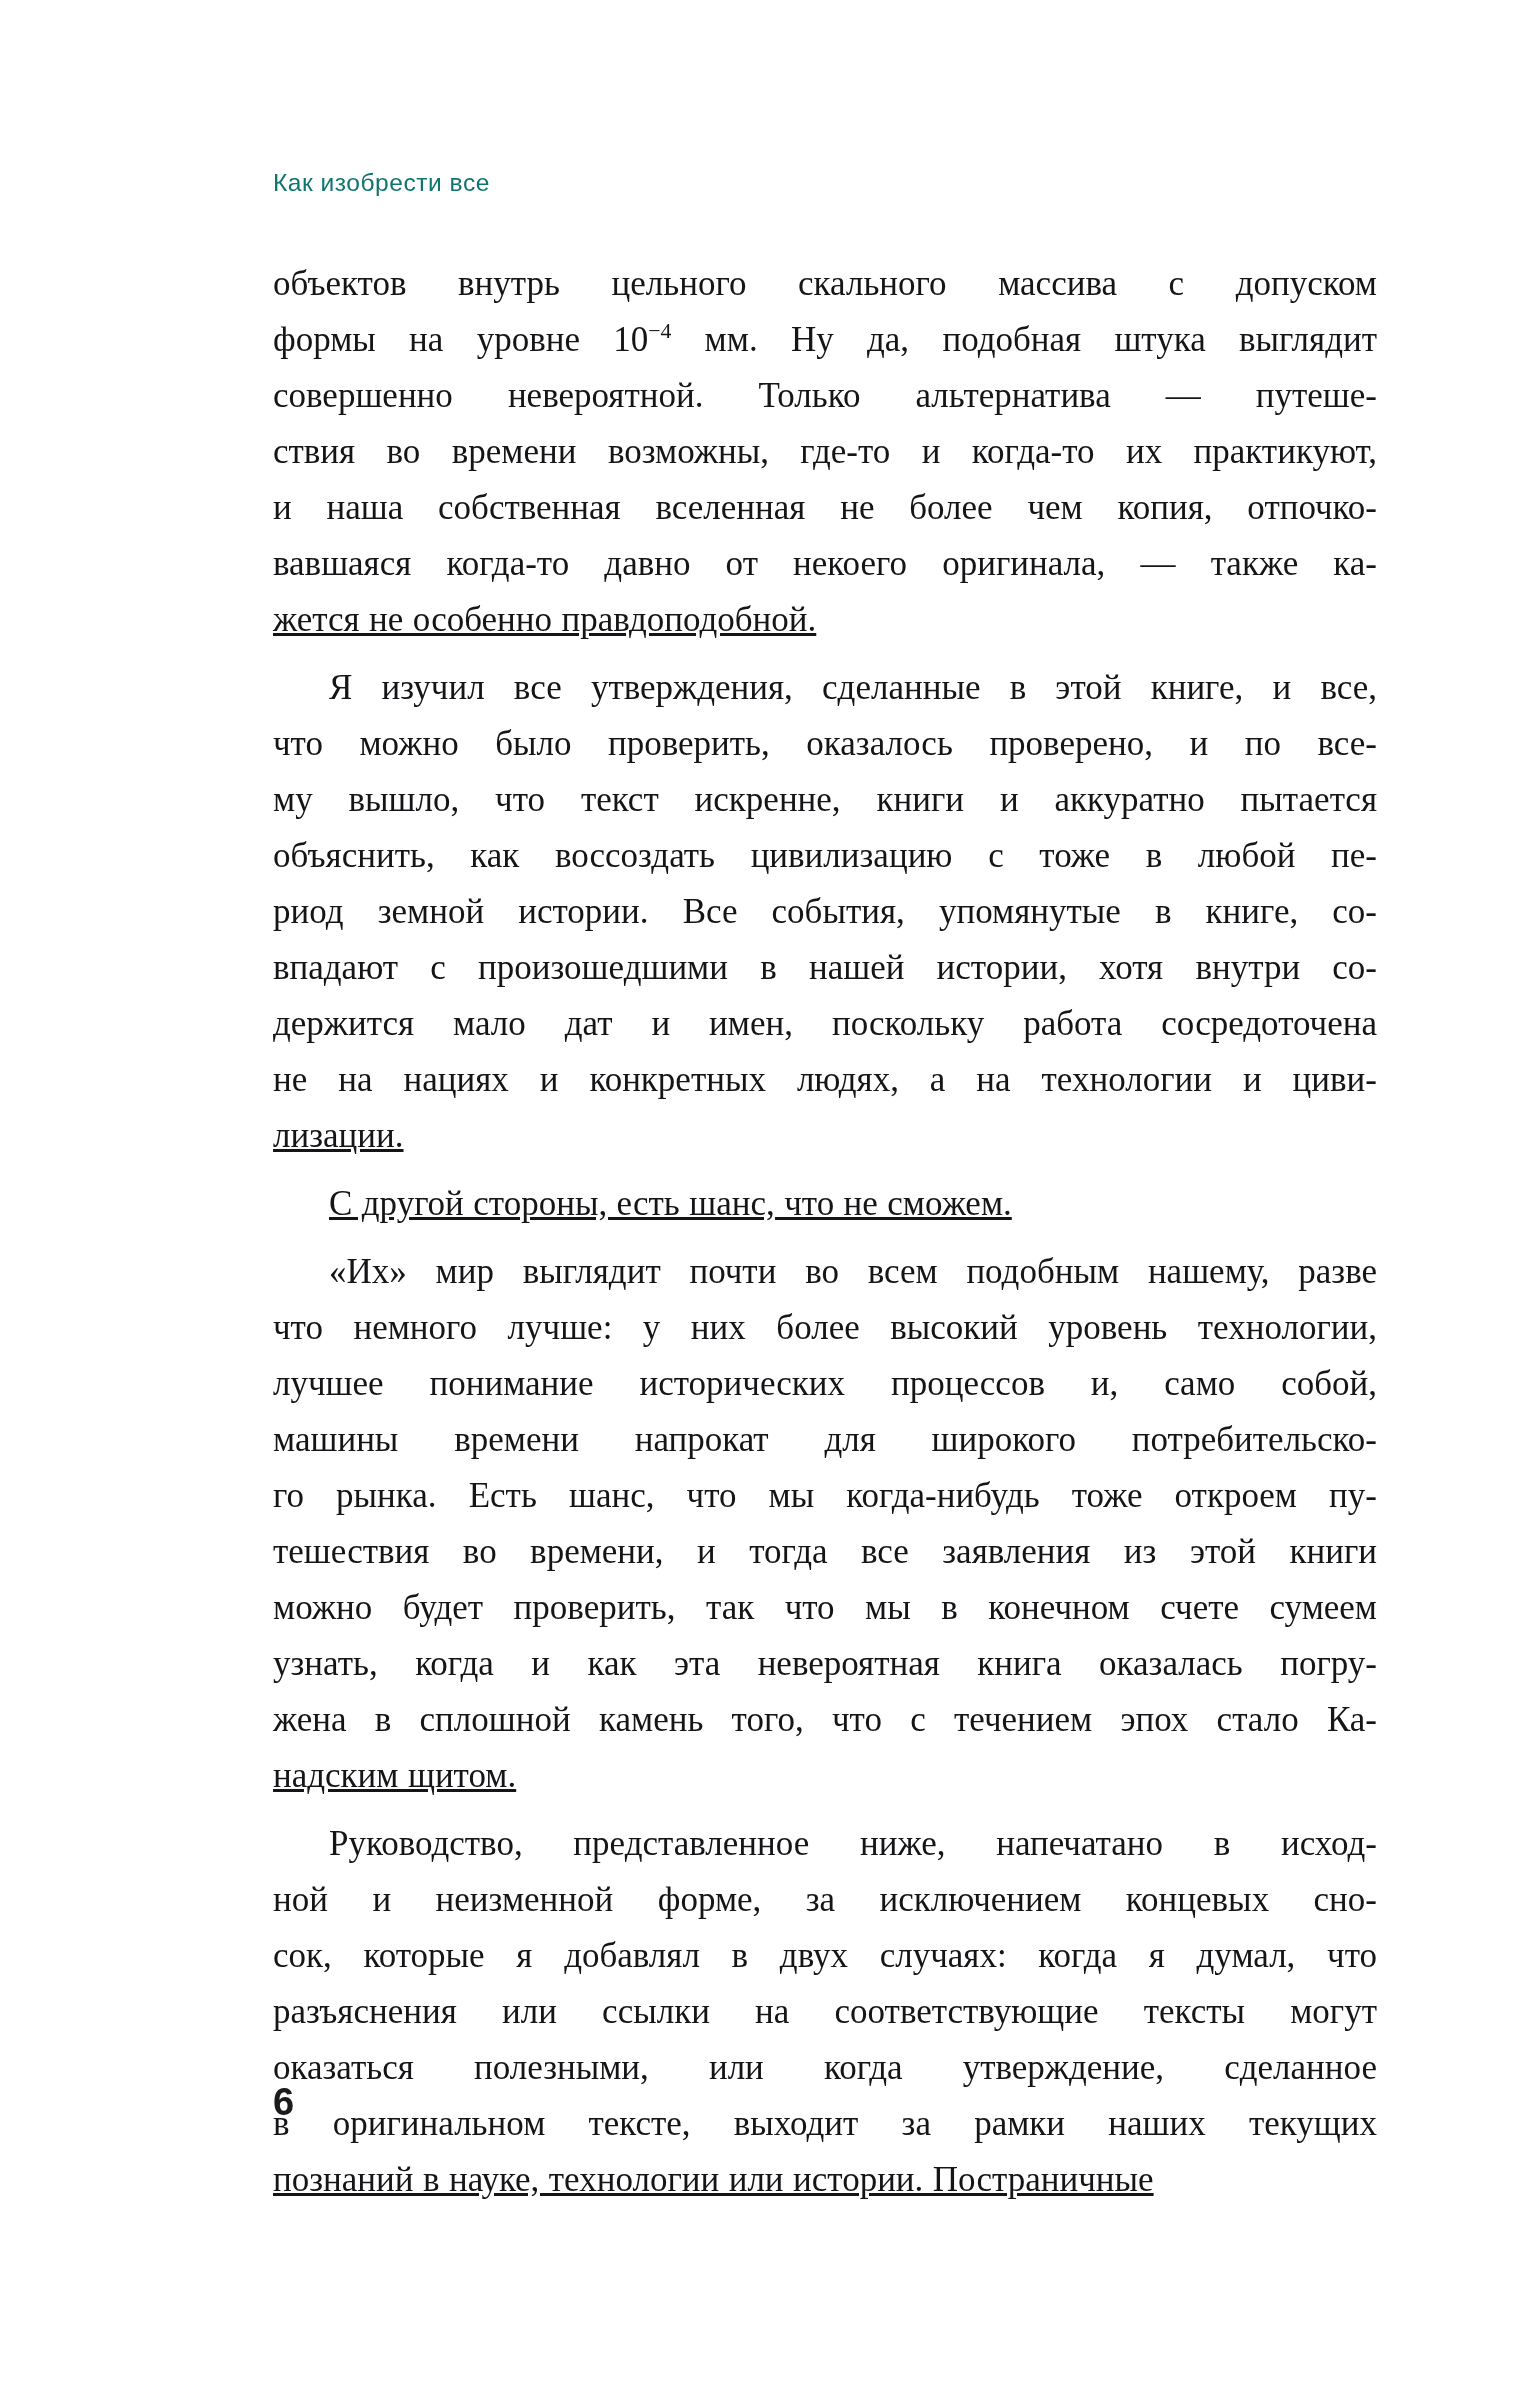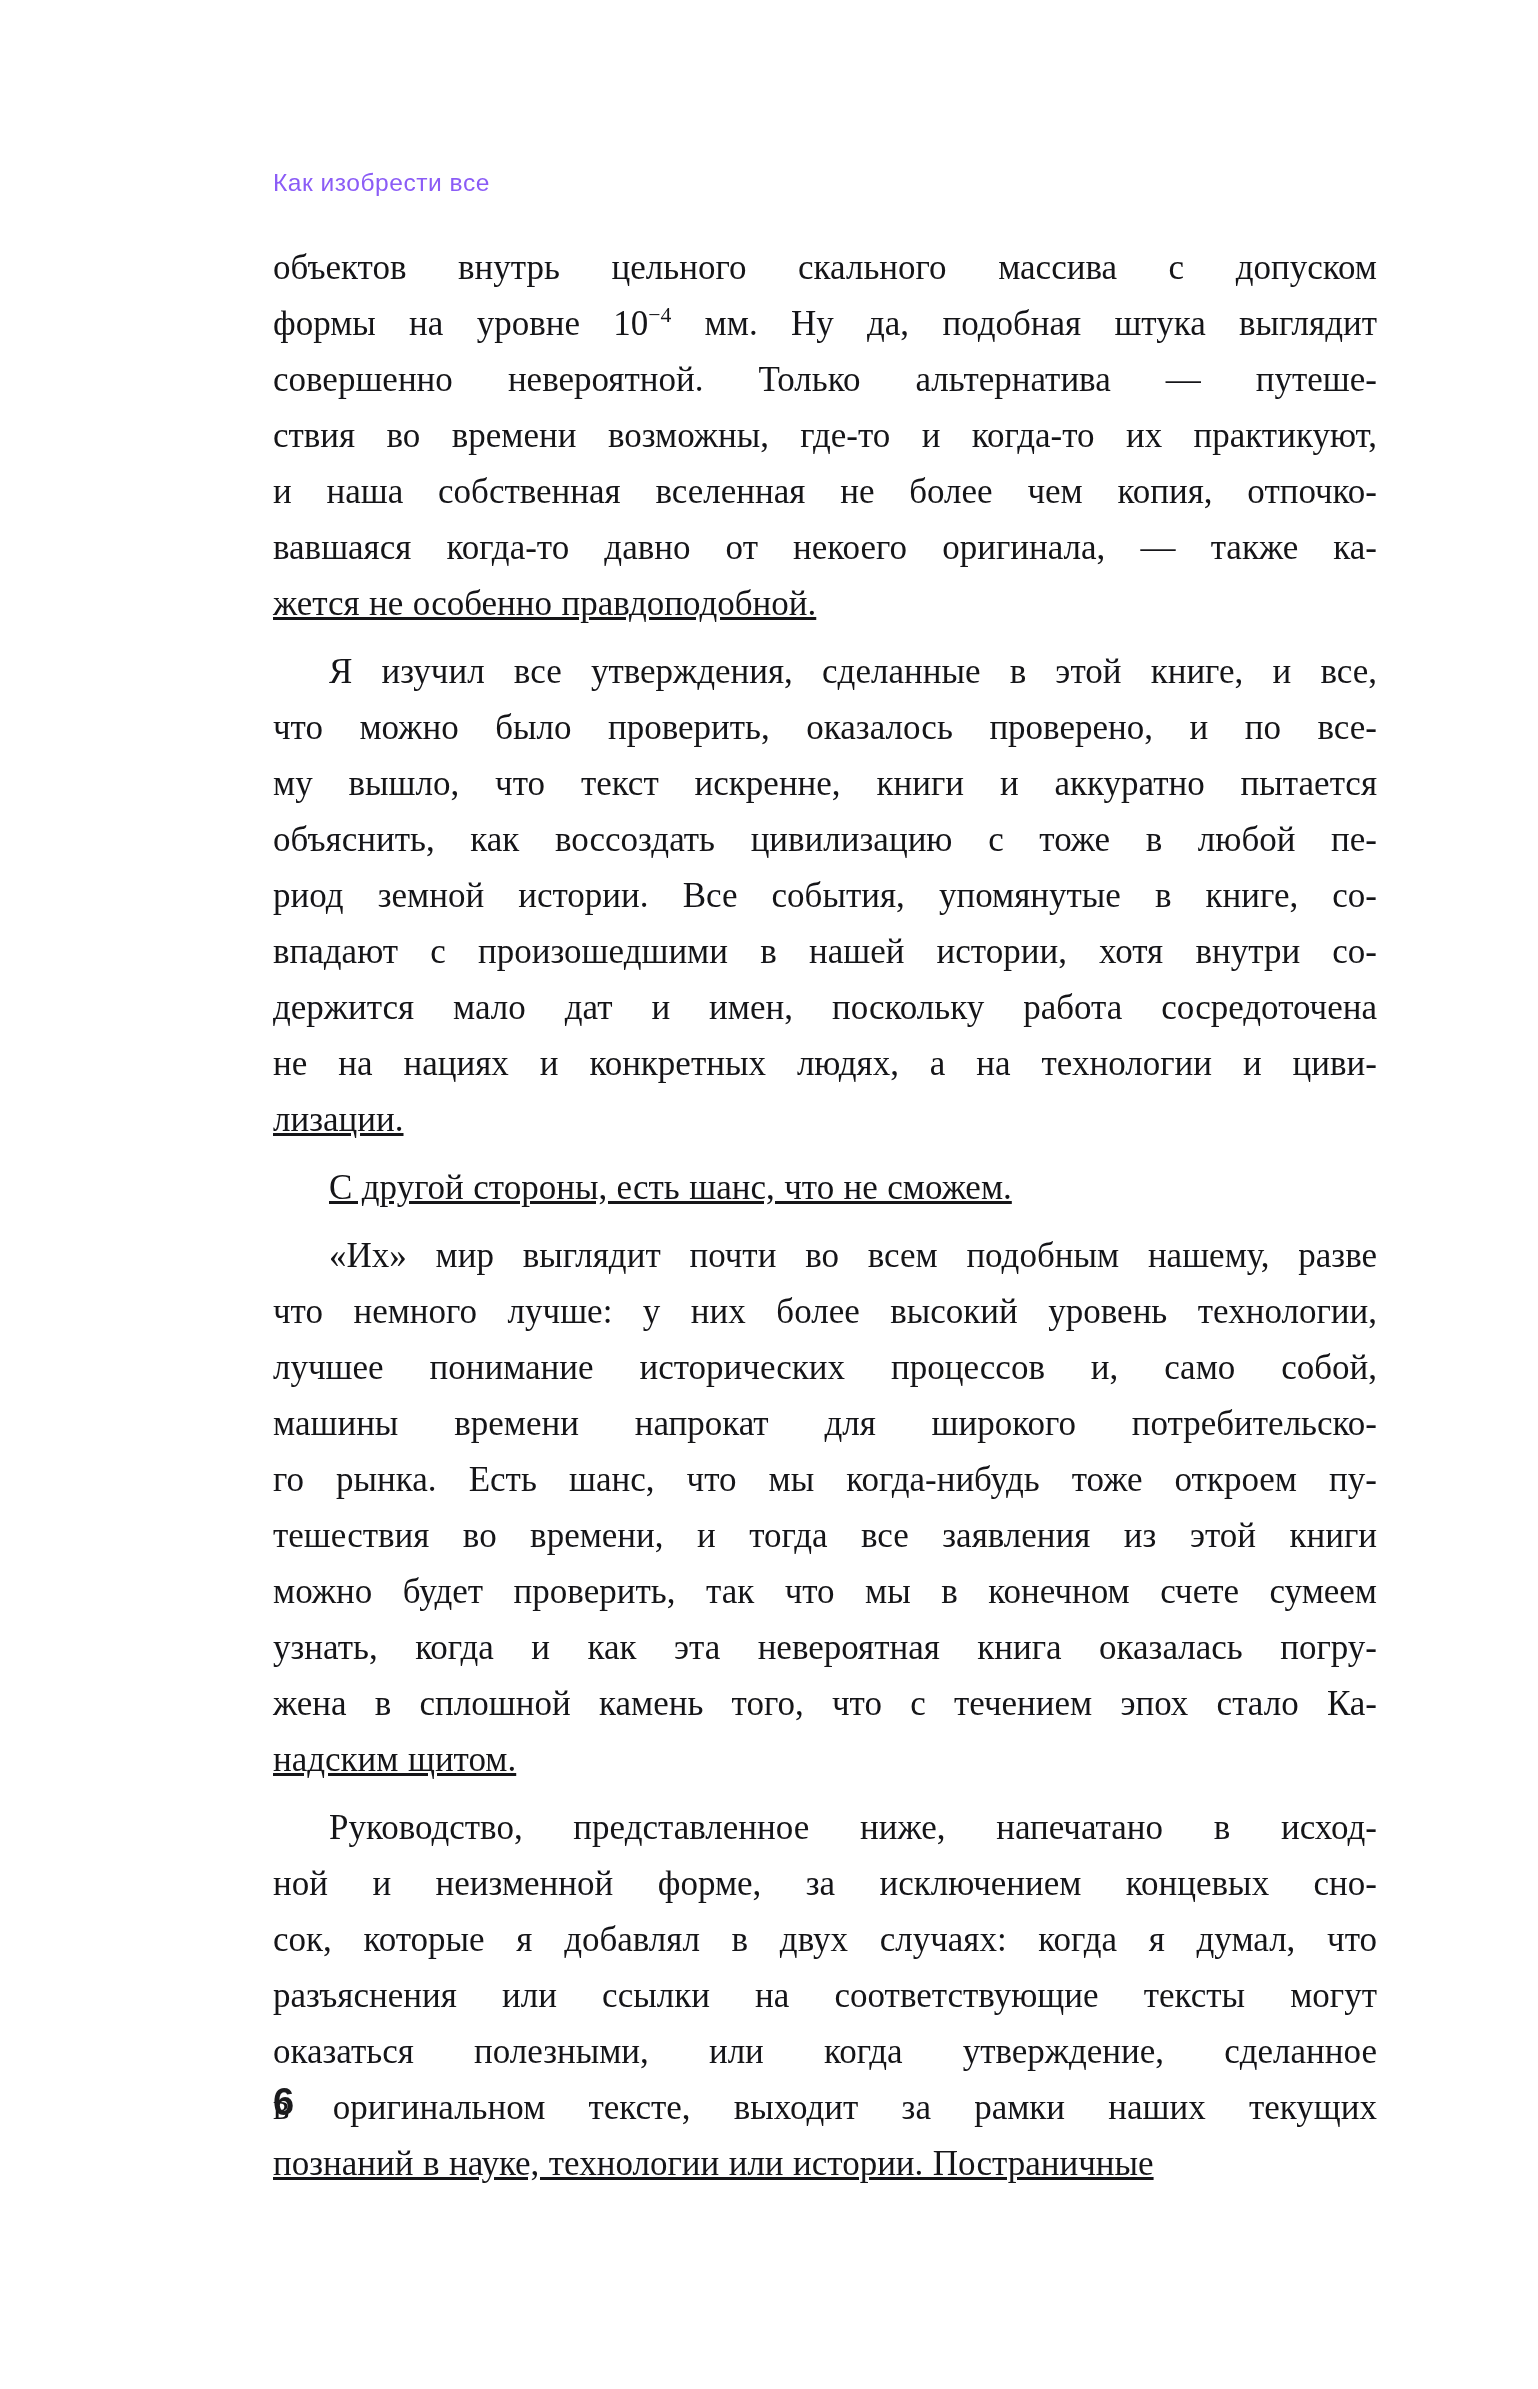--- a/index.html
+++ b/index.html
@@ -19,29 +19,29 @@
   }
 
   
   .running-head {
     position: absolute;
     left: 273px;
     top: 169px;
     font-family: "Liberation Sans", "DejaVu Sans", sans-serif;
     font-size: 24.6px;
     letter-spacing: 0.5px;
-    color: #8b5cf6;
+    color: #0f766e;
     white-space: nowrap;
   }
 
   
   .textblock {
     position: absolute;
     left: 273px;
-    top: 240px;
+    top: 256px;
     width: 1104px;
   }
 
   .para {
     font-family: "Liberation Serif", "DejaVu Serif", serif;
     font-size: 35px;
     line-height: 56px;
     color: #151518;
     text-align: justify;
     text-align-last: left;

